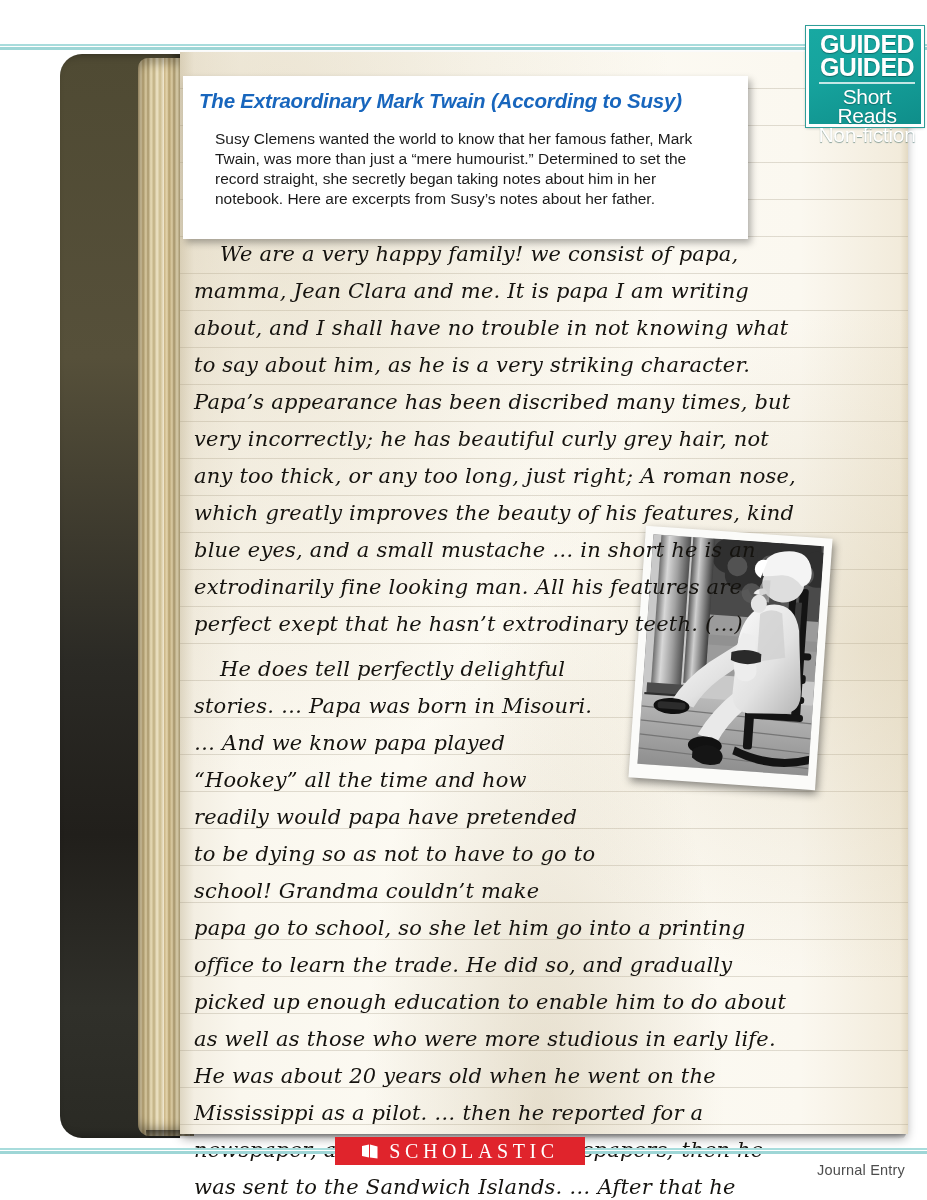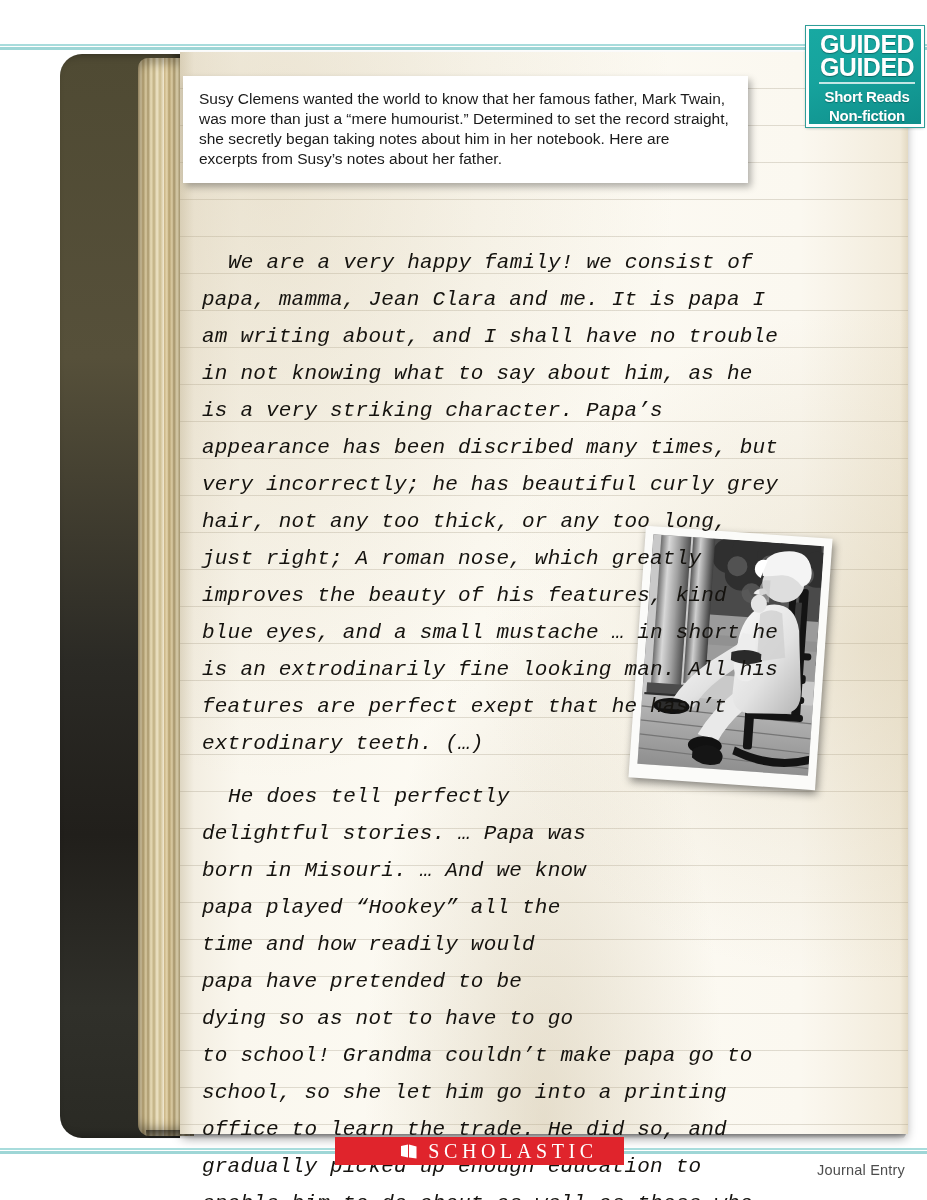--- a/index.html
+++ b/index.html
@@ -147,22 +147,22 @@
     letter-spacing: -0.5px;
     text-shadow: 0 1px 1px rgba(0,60,58,.55);
   }
   #gr-badge .gr-divider {
     height: 2px;
     background: rgba(255,255,255,.75);
     margin: 3px 2px 3px 2px;
   }
   #gr-badge .gr-sub {
     color: #ffffff;
-    font-weight: bold;
-    font-size: 15px;
+    font-weight: normal;
+    font-size: 21px;
     line-height: 19px;
     letter-spacing: -0.3px;
     text-shadow: 0 1px 1px rgba(0,60,58,.45);
   }
 
   
   #intro-card {
     position: absolute;
     left: 183px;
     top: 76px;
@@ -178,40 +178,39 @@
     font-style: italic;
     font-size: 20.5px;
     line-height: 24px;
     margin: 0 0 6px 0;
     letter-spacing: -0.2px;
   }
   #intro-card .intro-body {
     color: #1a1a1a;
     font-size: 15.5px;
     line-height: 20px;
-    margin: 0;
+    margin: 16px;
   }
 
   
   #handwriting {
     position: absolute;
     left: 186px;
     top: 228px;
     width: 618px;
     color: #15130f;
     font-family: "DejaVu Serif", serif;
     font-style: italic;
     font-size: 21px;
     line-height: 37px;
     letter-spacing: .2px;
   }
   #handwriting p {
-    margin: 16px;
+    margin: 8px;
     text-indent: 26px;
-    font-family: Liberation Mono, monospace;
   }
   .hw-float {
     float: right;
     width: 188px;
     height: 250px;
     shape-outside: margin-box;
     margin: 0 0 6px 10px;
   }
 
   
@@ -241,21 +240,20 @@
     left: 335px;
     top: 1137px;
     width: 250px;
     height: 28px;
     background: #e0242c;
     color: #ffffff;
     display: flex;
     align-items: center;
     justify-content: center;
     gap: 7px;
-    padding-left: 39px;
   }
   #scholastic-logo .logo-word {
     font-size: 20px;
     font-weight: normal;
     letter-spacing: 4.6px;
     font-family: "Liberation Serif", serif;
     padding-left: 3px;
   }
   #footer-label {
     position: absolute;
@@ -286,20 +284,21 @@
 
 <div id="gr-badge">
   <div class="gr-top">GUIDED</div>
   <div class="gr-top">GUIDED</div>
   <div class="gr-divider"></div>
   <div class="gr-sub">Short Reads</div>
   <div class="gr-sub">Non-fiction</div>
 </div>
 
 <div id="intro-card">
+  <h1 class="intro-title">The Extraordinary Mark Twain (According to Susy)</h1>
   <p class="intro-body">Susy Clemens wanted the world to know that her famous father, Mark Twain, was more than just a “mere humourist.” Determined to set the record straight, she secretly began taking notes about him in her notebook. Here are excerpts from Susy’s notes about her father.</p>
 </div>
 
 <div id="photo">
   <div class="photo-inner">
     <svg viewBox="0 0 171 230" width="100%" height="100%" preserveAspectRatio="xMidYMid slice">
       <defs>
         <linearGradient id="colG" x1="0" y1="0" x2="1" y2="0">
           <stop offset="0%" stop-color="#6e6e6e"></stop>
           <stop offset="28%" stop-color="#d8d8d8"></stop>

